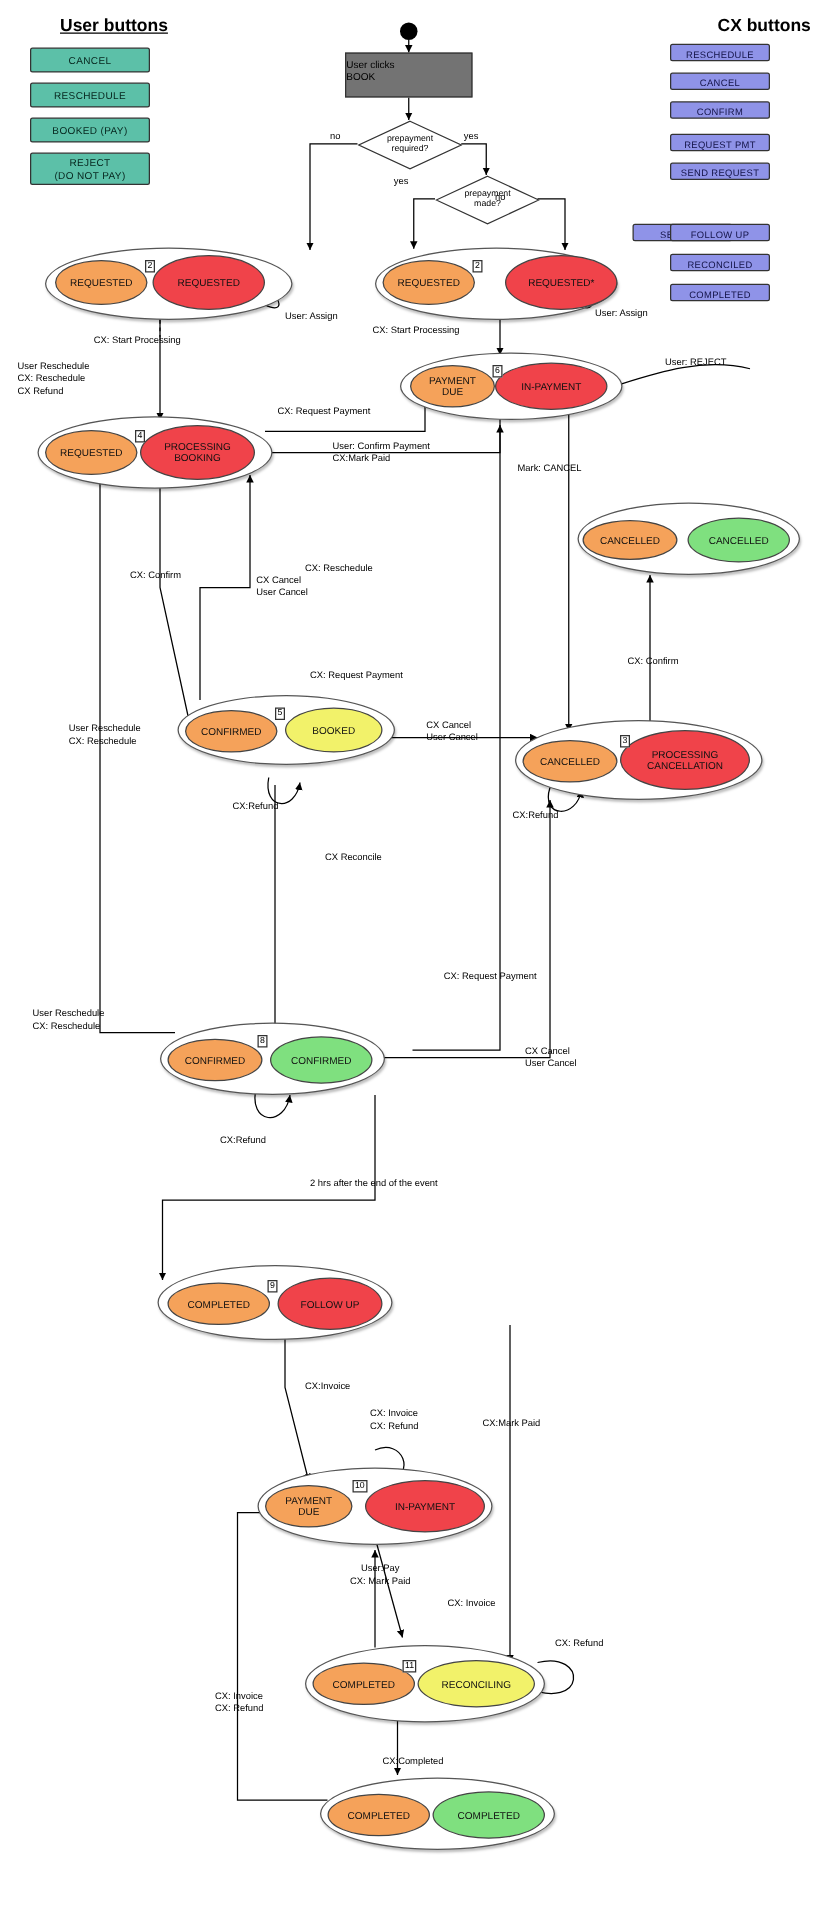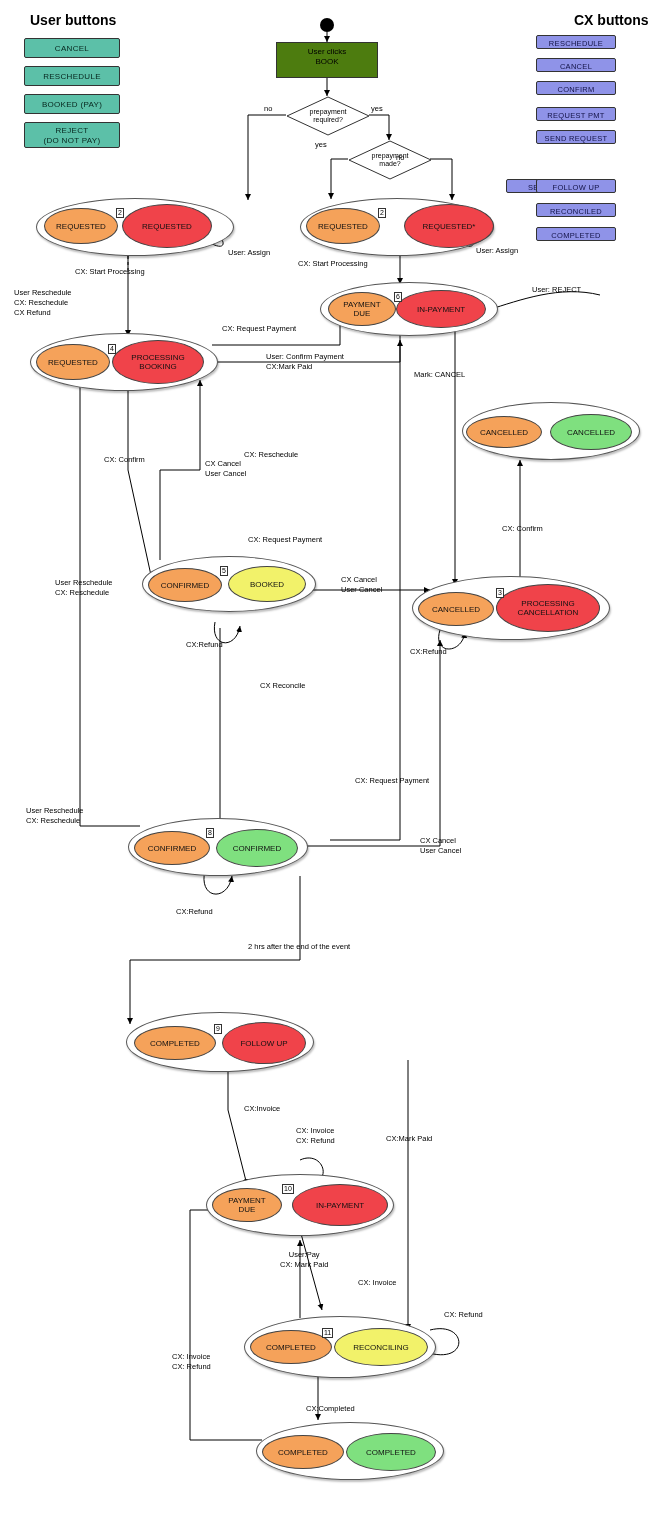--- a/index.html
+++ b/index.html
@@ -18,21 +18,21 @@
       justify-content:center;text-align:center;font-size:8px;line-height:9px;color:#111;}
   .orange{background:#f5a25a;}
   .red{background:#f0434a;}
   .green{background:#7fe07f;}
   .yellow{background:#f2f26a;}
   .num{position:absolute;font-size:7px;border:1px solid #333;background:#fff;padding:0 1px;line-height:8px;}
   .lbl{position:absolute;font-size:7.5px;line-height:10px;white-space:pre;}
   .decision{position:absolute;}
   .decision .txt{position:absolute;width:100%;text-align:center;font-size:7px;line-height:8px;top:50%;
       transform:translateY(-50%);}
-  .startbox{position:absolute;border:1px solid #333;background:#4d7c0f;font-size:8px;text-align:center;
+  .startbox{position:absolute;border:1px solid #333;background:#737373;font-size:8px;
       line-height:10px;box-sizing:border-box;padding-top:4px;}
   .dot{position:absolute;width:14px;height:14px;border-radius:50%;background:#000;}
 </style>
 </head>
 <body>
 
 <div id="canvas">
 
   <svg id="wires" viewBox="0 0 650 1535">
     <defs>
@@ -111,21 +111,21 @@
       <path d="M318,1370 L318,1420"></path>
 
       <path d="M262,1440 L190,1440 L190,1210 L215,1210"></path>
     </g>
 
     <g stroke="#000" fill="none" stroke-width="1">
       <path d="M128,250 L128,270" stroke-dasharray="3,3"></path>
     </g>
   </svg>
 
-  <div class="hdr" style="left:30px;top:12px;">User buttons</div>
+  <div class="hdr" style="left:48px;top:12px;text-decoration:underline;">User buttons</div>
   <div class="hdr" style="left:536px;top:12px;margin-left:38px;">CX buttons</div>
 
   <div class="btn user" style="left:24px;top:38px;">CANCEL</div>
   <div class="btn user" style="left:24px;top:66px;">RESCHEDULE</div>
   <div class="btn user" style="left:24px;top:94px;">BOOKED (PAY)</div>
   <div class="btn user two" style="left:24px;top:122px;white-space:pre;">REJECT
 (DO NOT PAY)</div>
 
   <div class="btn cx" style="left:536px;top:35px;">RESCHEDULE</div>
   <div class="btn cx" style="left:536px;top:58px;">CANCEL</div>

